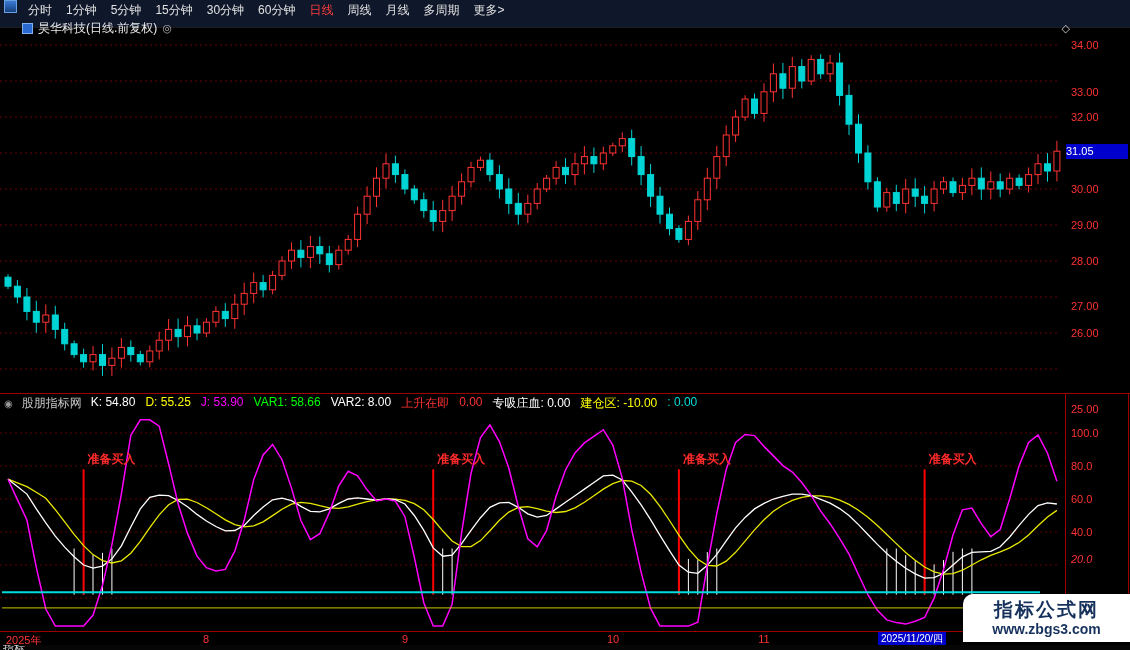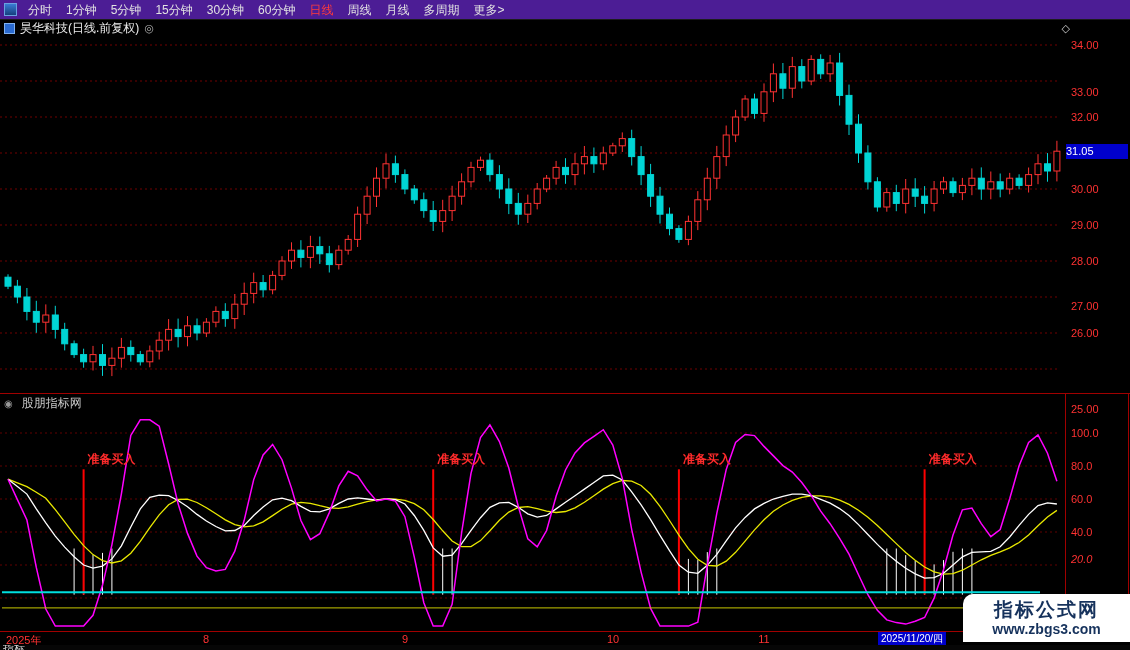--- a/index.html
+++ b/index.html
@@ -3,33 +3,33 @@
 <meta charset="utf-8">
 <style>
   * { box-sizing: border-box; }
   html,body { margin:0; padding:0; }
   body {
     width:1130px; height:650px; background:#000;
     font-family:"Liberation Sans", sans-serif;
     position:relative; overflow:hidden;
   }
   
-  .toolbar { position:absolute; top:0; left:0; width:1130px; height:20px;
-    display:flex; align-items:center; background:#4c1d95; padding:0 2px;
+  .toolbar { position:absolute; top:0; left:0; width:1130px; height:28px;
+    display:flex; background:#0f172a; padding:0 2px;
     border-bottom:1px solid #1c1c1c; }
   .app-icon { width:13px; height:13px; background:linear-gradient(#3a7bd5,#16407e);
     border:1px solid #6aa0e0; margin:0 4px 0 2px; flex:0 0 auto; }
   .tb-item { color:#e2e2e2; font-size:12px; padding:0 7px; line-height:20px; cursor:default; white-space:nowrap; }
   .tb-item.active { color:#ff3b3b; }
   .tb-actions { margin-left:auto; display:flex; align-items:center; gap:4px; padding-right:4px; }
   .tb-btn { background:#5a1111; border:1px solid #8a2a2a; color:#f2f2f2;
     font-size:12px; line-height:14px; padding:0 5px; border-radius:2px; white-space:nowrap; }
   
   .titlebar { position:absolute; top:20px; left:0; width:1130px; height:16px;
-    display:flex; align-items:center; gap:5px; padding-left:4px; }
+    display:flex; align-items:center; gap:5px; padding-left:22px; }
   .book-icon { width:11px; height:11px; background:#2a6ad0; border:1px solid #7fb0f0; flex:0 0 auto; }
   .title-text { color:#ececec; font-size:12px; }
   .circle-icon { color:#b8b8b8; font-size:11px; }
   .tb-diamond { margin-left:auto; margin-right:60px; color:#d0d0d0; font-size:11px; }
   
   #mainSvg { position:absolute; top:36px; left:0; }
   #subSvg  { position:absolute; top:414px; left:0; }
   .main-axis { position:absolute; top:36px; left:1066px; width:64px; height:357px; }
   .sub-axis  { position:absolute; top:394px; left:1066px; width:62px; height:237px; }
   .axis-label { position:absolute; left:5px; color:#ff3232; font-size:11px; white-space:nowrap; }
@@ -341,20 +341,32 @@
     <div class="price-box" style="top: 108.2px;">31.05</div>
   </div>
 
 <div class="hline-red" style="top:393px;"></div>
 <div class="vline-red" style="left:1065px; top:393px; height:252px;"></div>
 <div class="vline-red" style="left:1128px; top:393px; height:252px;"></div>
 
 <div class="panel-header">
   <span class="panel-icon">◉</span>
   <span class="panel-name">股朋指标网</span>
+  <span id="panelValues" style="display:flex; gap:10px;">
+      <span style="color: rgb(255, 255, 255);">K: 54.80</span>
+      <span style="color: rgb(255, 255, 0);">D: 55.25</span>
+      <span style="color: rgb(255, 0, 255);">J: 53.90</span>
+      <span style="color: rgb(0, 255, 0);">VAR1: 58.66</span>
+      <span style="color: rgb(255, 255, 255);">VAR2: 8.00</span>
+      <span style="color: rgb(255, 50, 50);">上升在即</span>
+      <span style="color: rgb(255, 50, 50);">0.00</span>
+      <span style="color: rgb(255, 255, 255);">专吸庄血: 0.00</span>
+      <span style="color: rgb(255, 255, 0);">建仓区: -10.00</span>
+      <span style="color: rgb(0, 221, 221);">: 0.00</span>
+    </span>
 </div>
 
 <svg id="subSvg" width="1066" height="216">
     <g>
       <line x1="0" y1="19.0" x2="1060" y2="19.0" stroke="#600000" stroke-width="1" stroke-dasharray="2 3"></line>
       <line x1="0" y1="52.0" x2="1060" y2="52.0" stroke="#600000" stroke-width="1" stroke-dasharray="2 3"></line>
       <line x1="0" y1="85.0" x2="1060" y2="85.0" stroke="#600000" stroke-width="1" stroke-dasharray="2 3"></line>
       <line x1="0" y1="118.0" x2="1060" y2="118.0" stroke="#600000" stroke-width="1" stroke-dasharray="2 3"></line>
       <line x1="0" y1="151.0" x2="1060" y2="151.0" stroke="#600000" stroke-width="1" stroke-dasharray="2 3"></line>
       <line x1="0" y1="184.0" x2="1060" y2="184.0" stroke="#600000" stroke-width="1" stroke-dasharray="2 3"></line>

